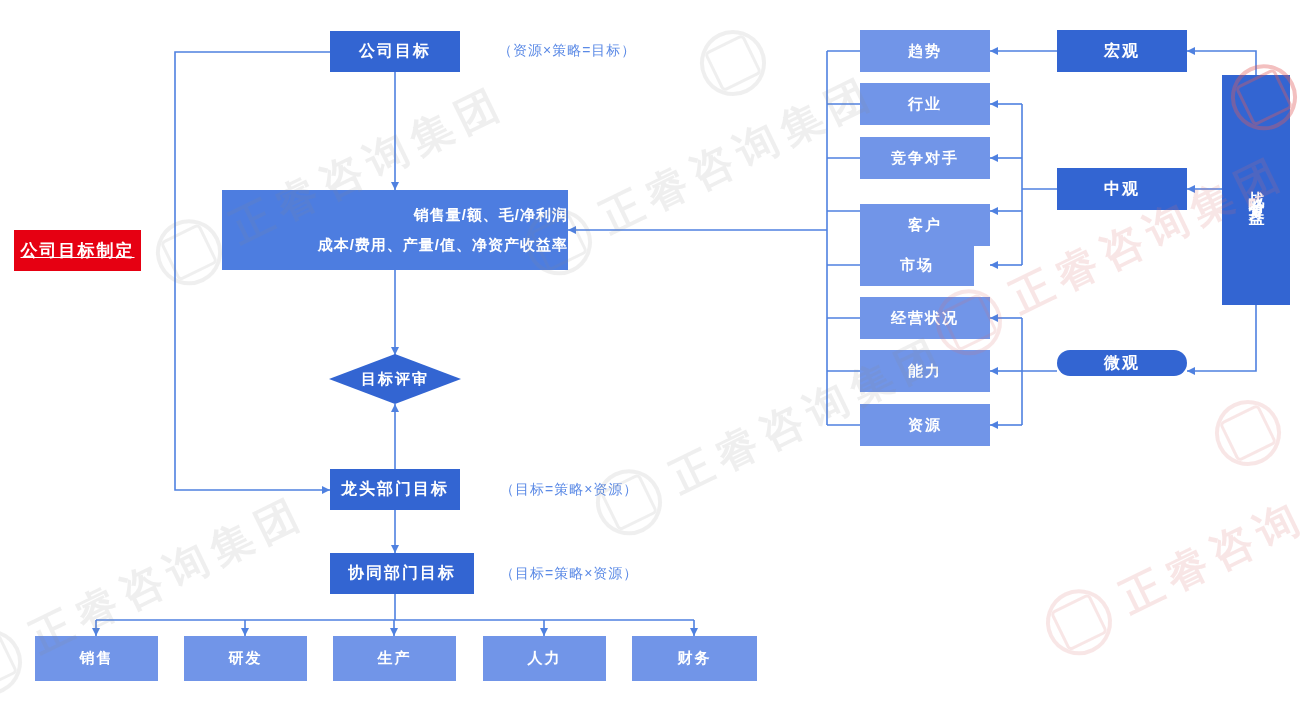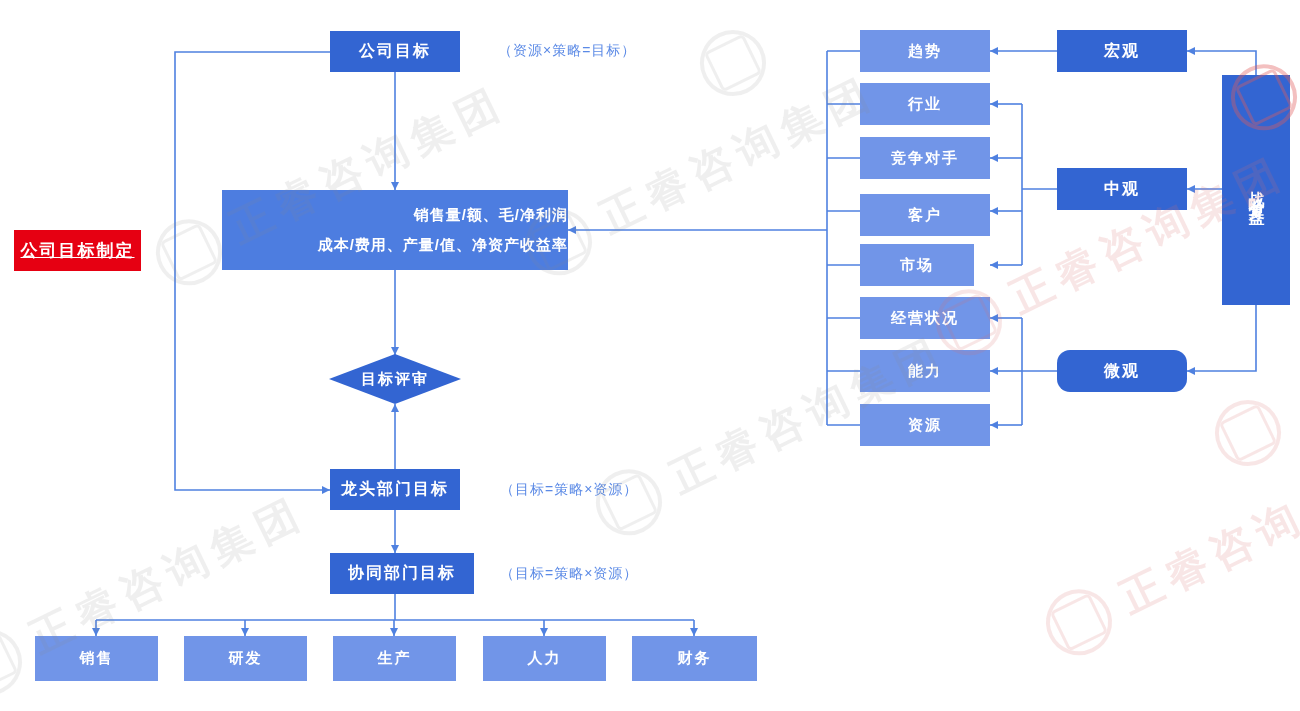--- a/index.html
+++ b/index.html
@@ -112,29 +112,29 @@
 
   <div class="box light" style="left:35px;top:636px;width:123px;height:45px;">销售</div>
   <div class="box light" style="left:184px;top:636px;width:123px;height:45px;">研发</div>
   <div class="box light" style="left:333px;top:636px;width:123px;height:45px;font-family:Liberation Serif, serif;">生产</div>
   <div class="box light" style="left:483px;top:636px;width:123px;height:45px;">人力</div>
   <div class="box light" style="left:632px;top:636px;width:125px;height:45px;">财务</div>
 
   <div class="box light" style="left:860px;top:30px;width:130px;height:42px;">趋势</div>
   <div class="box light" style="left:860px;top:83px;width:130px;height:42px;">行业</div>
   <div class="box light" style="left:860px;top:137px;width:130px;height:42px;">竞争对手</div>
-  <div class="box light" style="left:860px;top:194px;width:130px;height:42px;">客户</div>
+  <div class="box light" style="left:860px;top:204px;width:130px;height:42px;">客户</div>
   <div class="box light" style="left:860px;top:244px;width:114px;height:42px;">市场</div>
   <div class="box light" style="left:860px;top:297px;width:130px;height:42px;">经营状况</div>
   <div class="box light" style="left:860px;top:350px;width:130px;height:42px;">能力</div>
   <div class="box light" style="left:860px;top:404px;width:130px;height:42px;">资源</div>
 
   <div class="box dark" style="left:1057px;top:30px;width:130px;height:42px;">宏观</div>
   <div class="box dark" style="left:1057px;top:168px;width:130px;height:42px;">中观</div>
-  <div class="box dark" style="left:1057px;top:350px;width:130px;height:42px;border-radius:13px;">微观</div>
+  <div class="box dark" style="left:1057px;top:350px;width:130px;height:26px;border-radius:13px;">微观</div>
 
   <div class="box dark vertical" style="left:1222px;top:75px;width:68px;height:230px;">战略复盘</div>
 
   <div class="wm wm-gray" style="left:140px;top:150px;">
     <span class="wm-ring"></span>
     <span class="wm-text">正睿咨询集团</span>
   </div>
   <div class="wm wm-gray" style="left:510px;top:140px;">
     <span class="wm-ring"></span>
     <span class="wm-text">正睿咨询集团</span>

